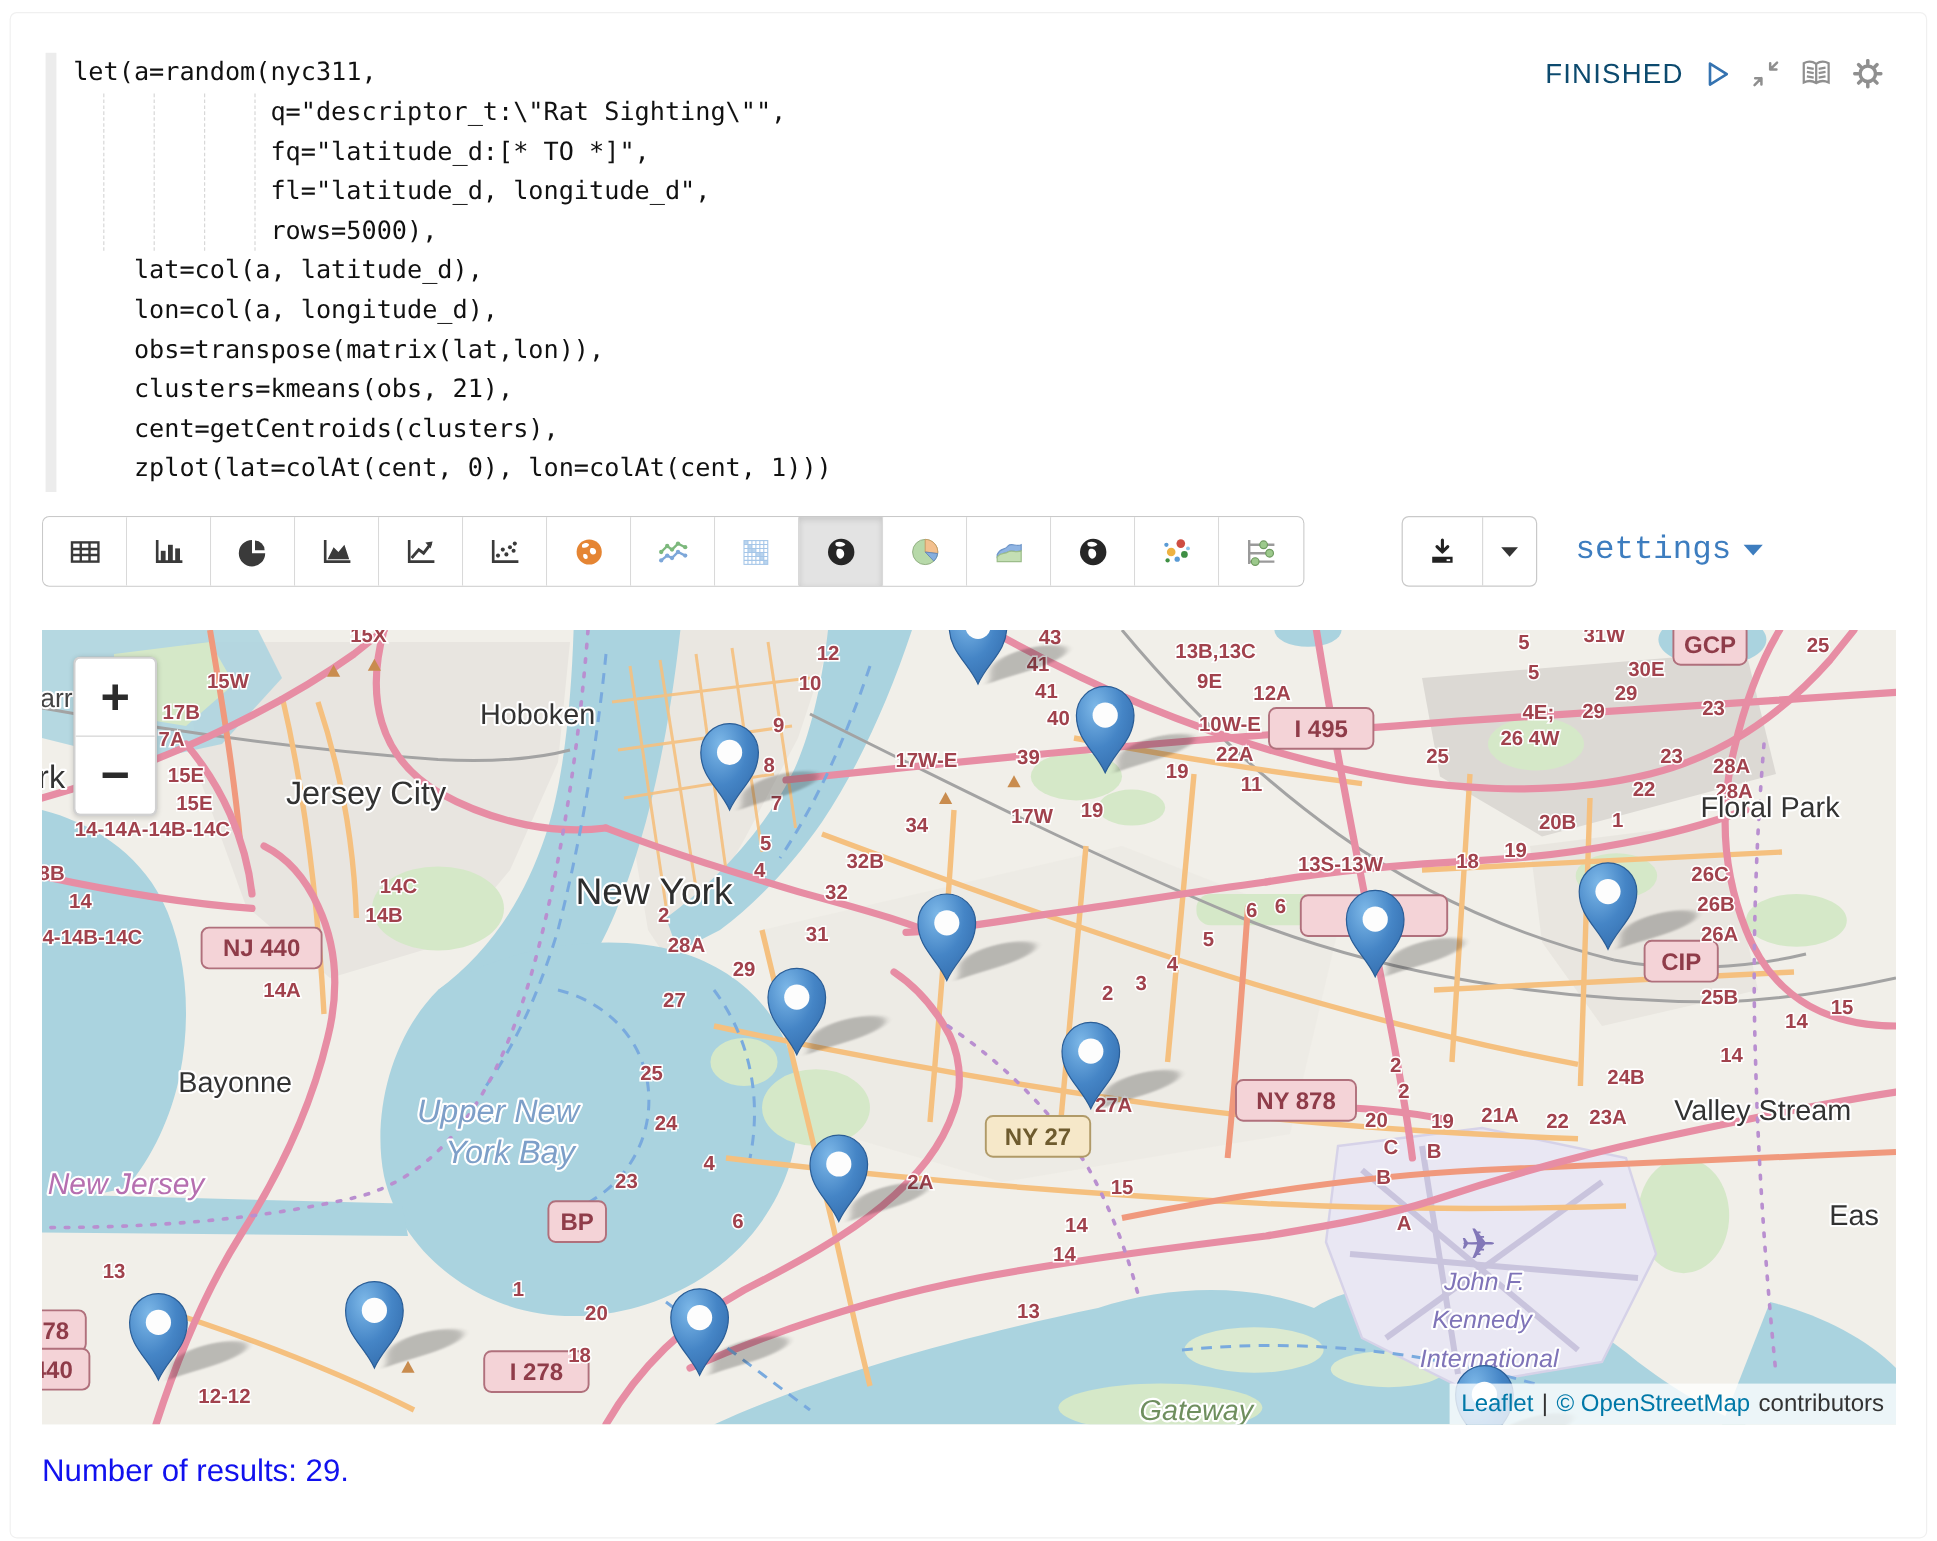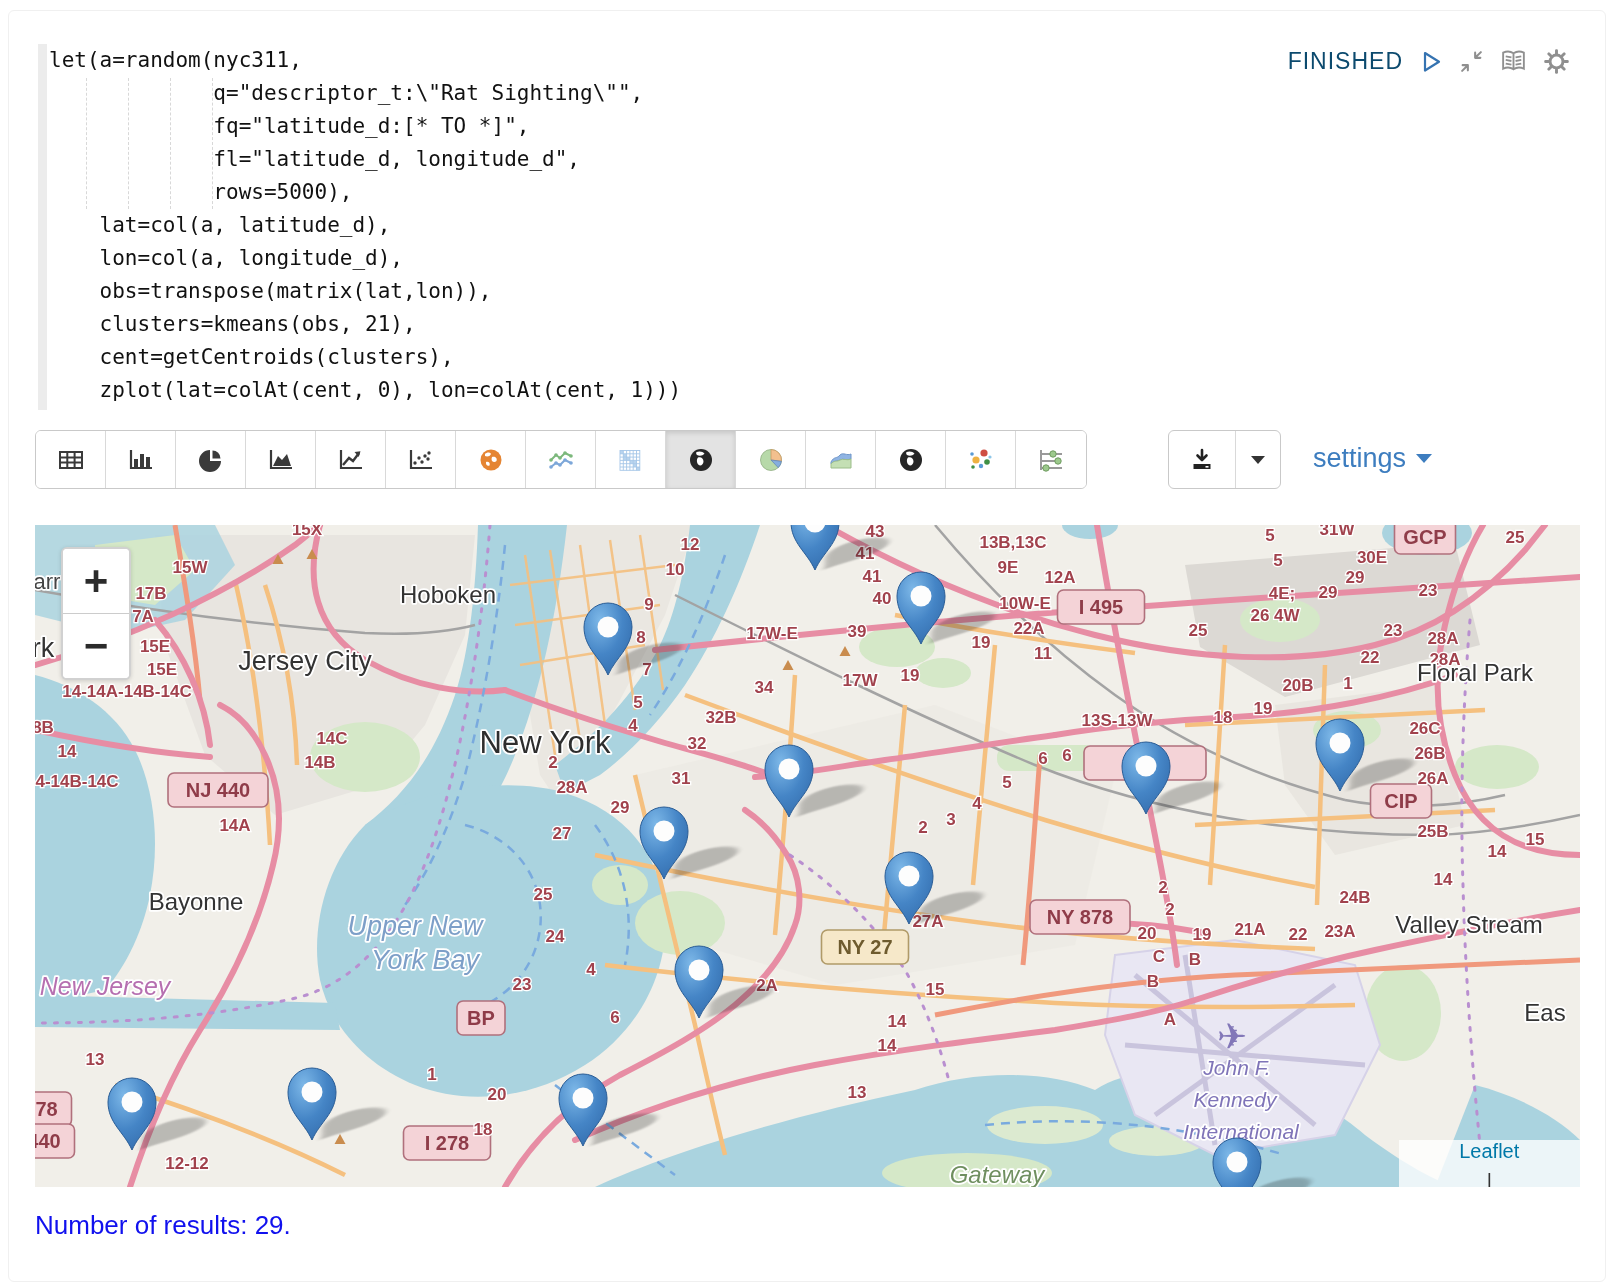--- a/index.html
+++ b/index.html
@@ -10,47 +10,47 @@
 
   
   .status-row{position:absolute;top:48px;right:44px;display:flex;align-items:center;gap:15px;}
   .status-label{font-size:23px;color:#0c4a6e;letter-spacing:1px;}
   .hicon{display:inline-flex;align-items:center;justify-content:center;}
 
   
   .code-area{position:absolute;left:35px;top:44px;width:1160px;height:366px;}
   .gutter{position:absolute;left:3px;top:0;bottom:0;width:9px;background:#ececec;}
   .iguide{position:absolute;top:34px;height:131px;border-left:1px dashed #d8d8d8;}
-  pre.code{position:absolute;left:14px;top:0;margin:0;font:21px/33px "DejaVu Sans Mono",monospace;
+  pre.code{position:absolute;left:26px;top:0;margin:0;font:21px/33px "DejaVu Sans Mono",monospace;
            color:#111;white-space:pre;}
 
   
-  .toolbar{position:absolute;left:35px;top:430px;right:34px;height:57px;}
+  .toolbar{position:absolute;left:35px;top:430px;right:34px;height:57px;font-family:Liberation Mono, monospace;}
   .chart-group{position:absolute;left:0;top:0;display:flex;border:1px solid #c9c9c9;border-radius:6px;background:#fff;}
   .cbtn{width:70px;height:57px;display:flex;align-items:center;justify-content:center;
         border-right:1px solid #d9d9d9;background:#fff;cursor:pointer;box-sizing:border-box;}
   .cbtn:first-child{border-radius:5px 0 0 5px;}
   .cbtn:last-child{border-right:none;border-radius:0 5px 5px 0;}
   .cbtn.selected{background:#e3e3e3;box-shadow:inset 0 2px 5px rgba(0,0,0,.13);}
   .dl-group{position:absolute;left:1133px;top:0;display:flex;border:1px solid #c9c9c9;border-radius:6px;background:#fff;}
   .dl-main{width:66px;height:57px;display:flex;align-items:center;justify-content:center;border-right:1px solid #d9d9d9;}
   .dl-caret{width:44px;height:57px;display:flex;align-items:center;justify-content:center;}
   .settings-link{position:absolute;left:1278px;top:0;height:57px;display:flex;align-items:center;gap:9px;
                  font-size:27px;color:#3d7dbf;cursor:pointer;}
 
   
   .map{position:absolute;left:35px;top:525px;width:1545px;height:662px;overflow:hidden;background:#f1efe9;}
   .map svg.base{position:absolute;left:0;top:0;}
   .zoomctl{position:absolute;left:26px;top:22px;width:66px;border:2px solid rgba(0,0,0,.18);
            border-radius:6px;overflow:hidden;background:#fff;box-shadow:0 1px 4px rgba(0,0,0,.15);}
   .zbtn{height:64px;display:flex;align-items:center;justify-content:center;font-size:42px;font-weight:700;
         color:#2b2b2b;background:#fff;cursor:pointer;}
   .zbtn:first-child{border-bottom:1px solid #ccc;}
-  .attrib{position:absolute;right:0;bottom:0;height:47px;display:flex;align-items:center;gap:7px;
-          background:rgba(255,255,255,.78);padding:0 10px;font-size:20px;color:#333;flex-direction:column;}
+  .attrib{position:absolute;right:0;bottom:0;height:34px;display:flex;align-items:center;gap:7px;
+          background:rgba(255,255,255,.78);padding:0 10px;font-size:20px;color:#333;}
   .attrib a{text-decoration:none;}
   .alink{color:#0078A8;}
 
   
   text{font-family:"Liberation Sans",sans-serif;}
   .lbl{paint-order:stroke;stroke:#fff;stroke-width:3.5px;stroke-linejoin:round;text-anchor:middle;}
   .city{font-size:24px;fill:#333;}
   .city-lg{font-size:27px;fill:#333;}
   .city-xl{font-size:31px;fill:#2e2e2e;}
   .city-sm{font-size:22px;fill:#444;}

